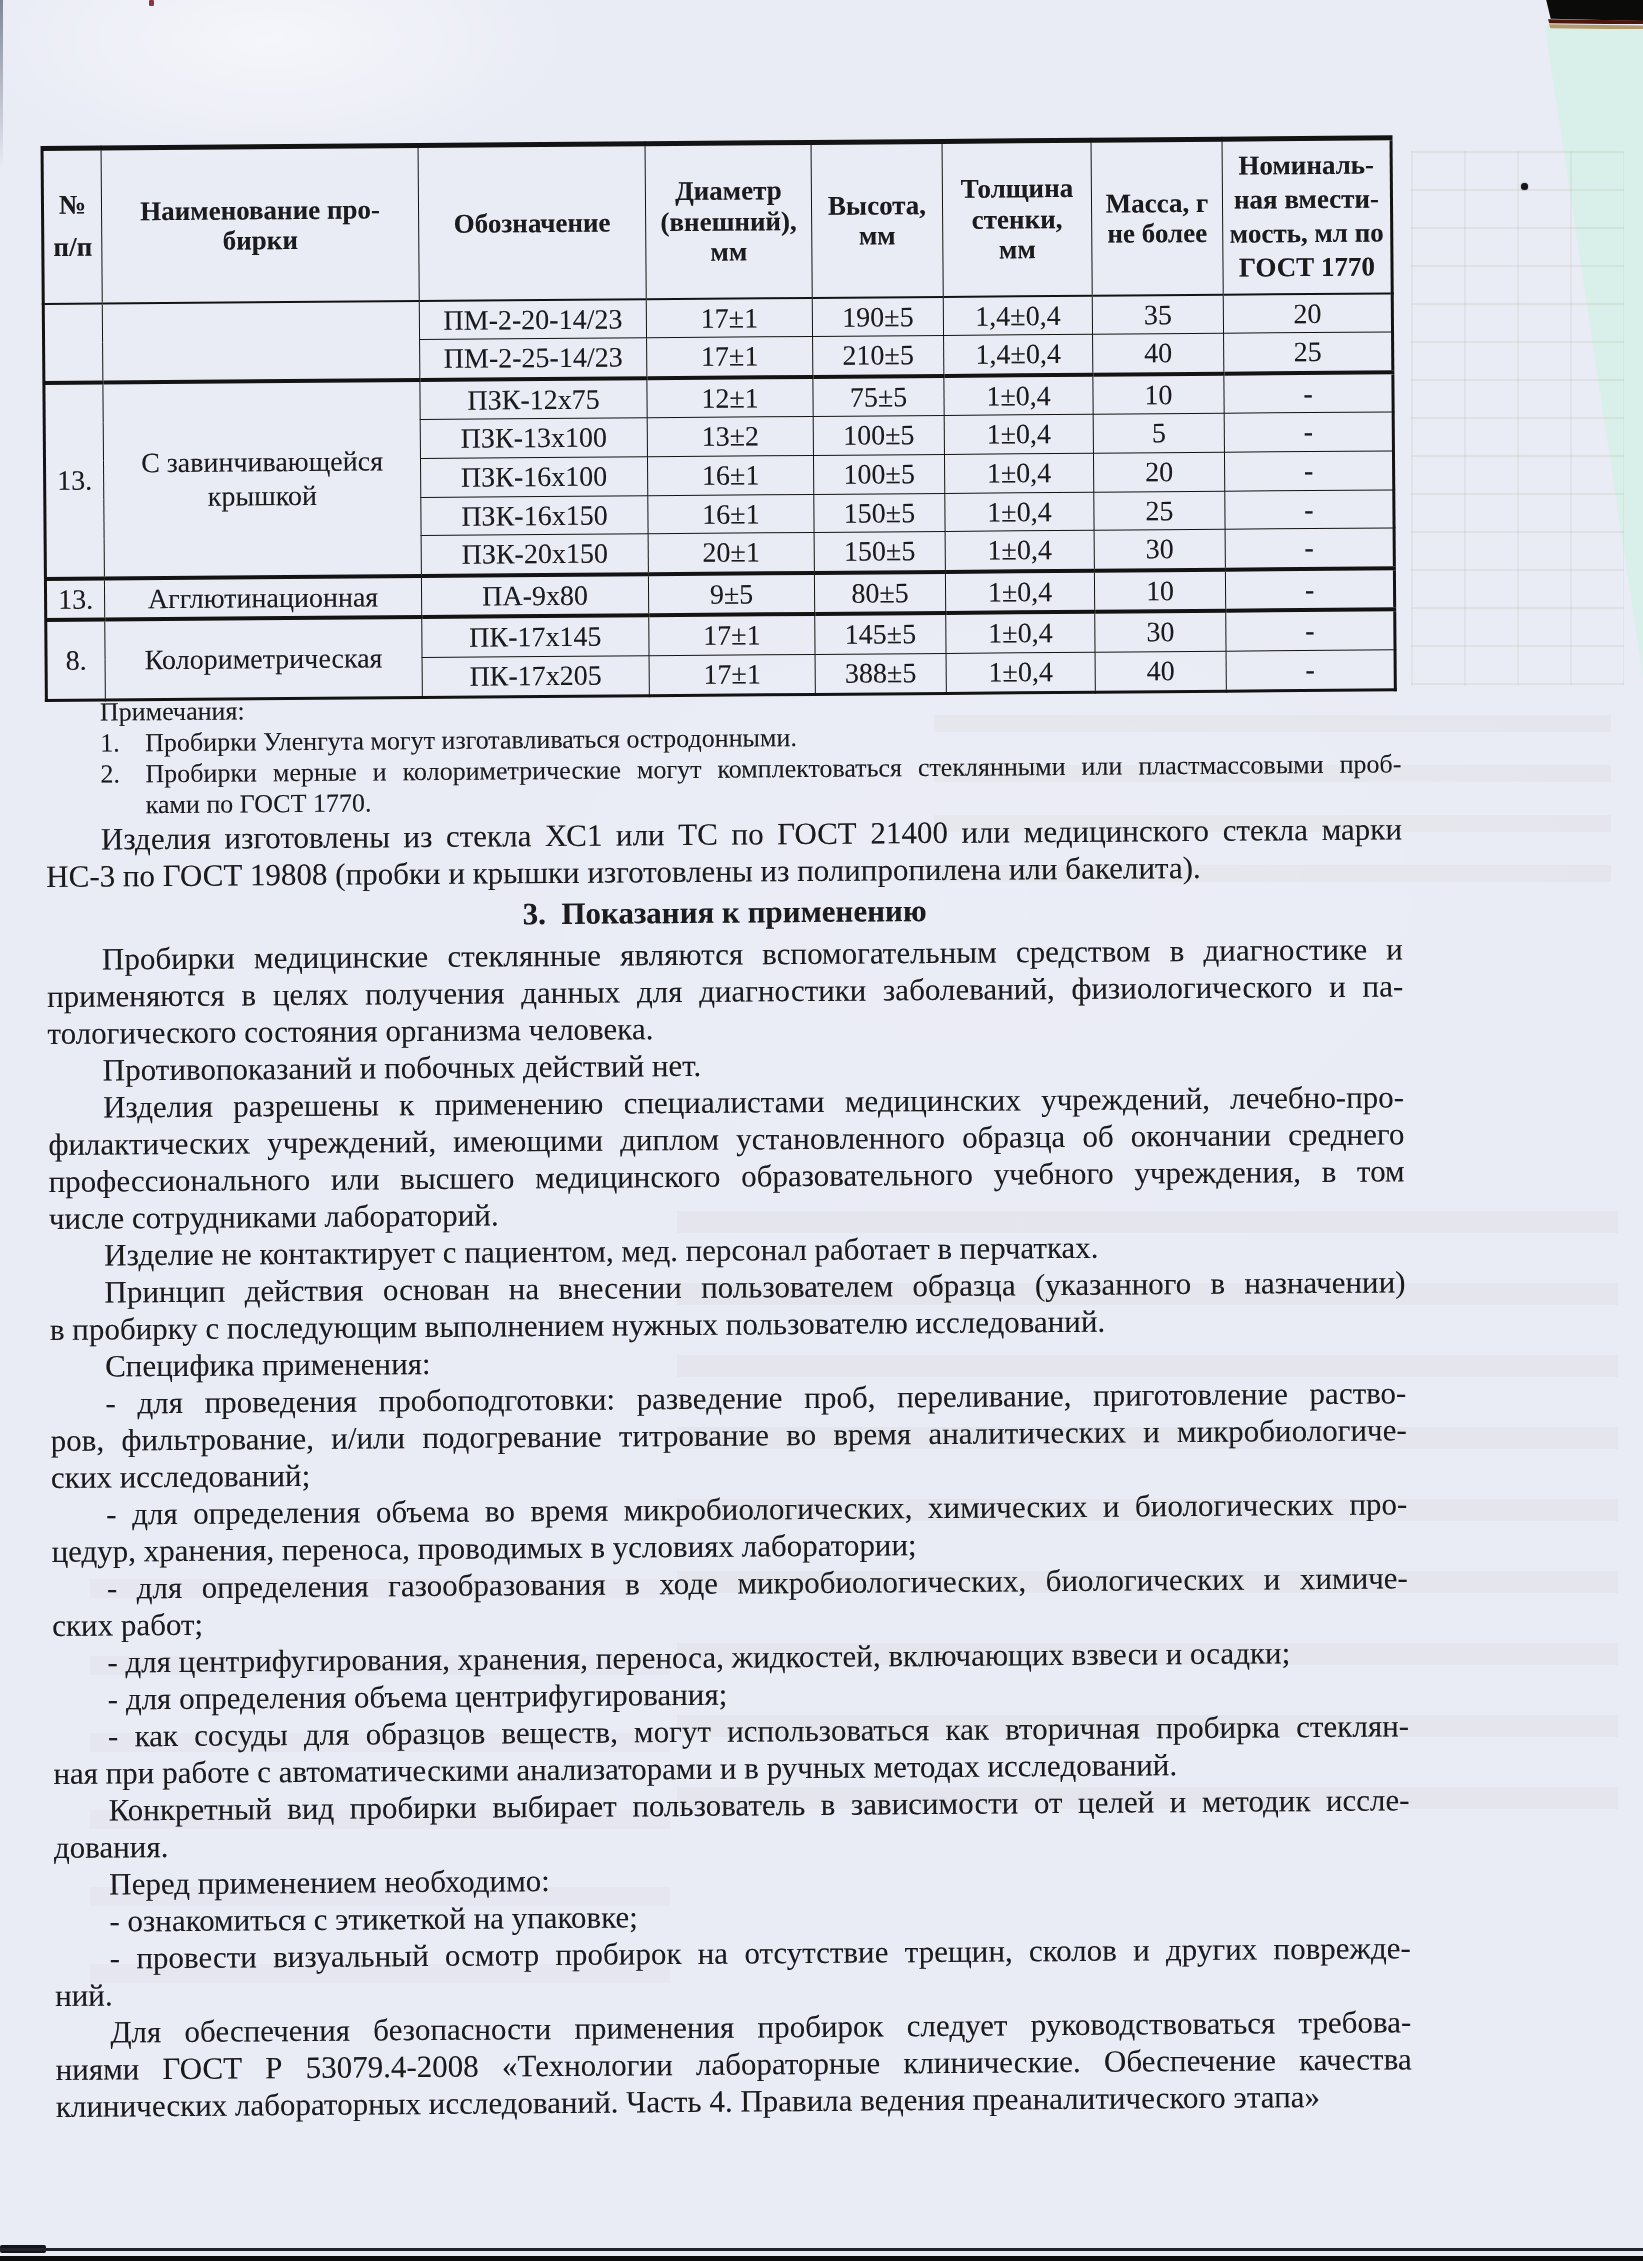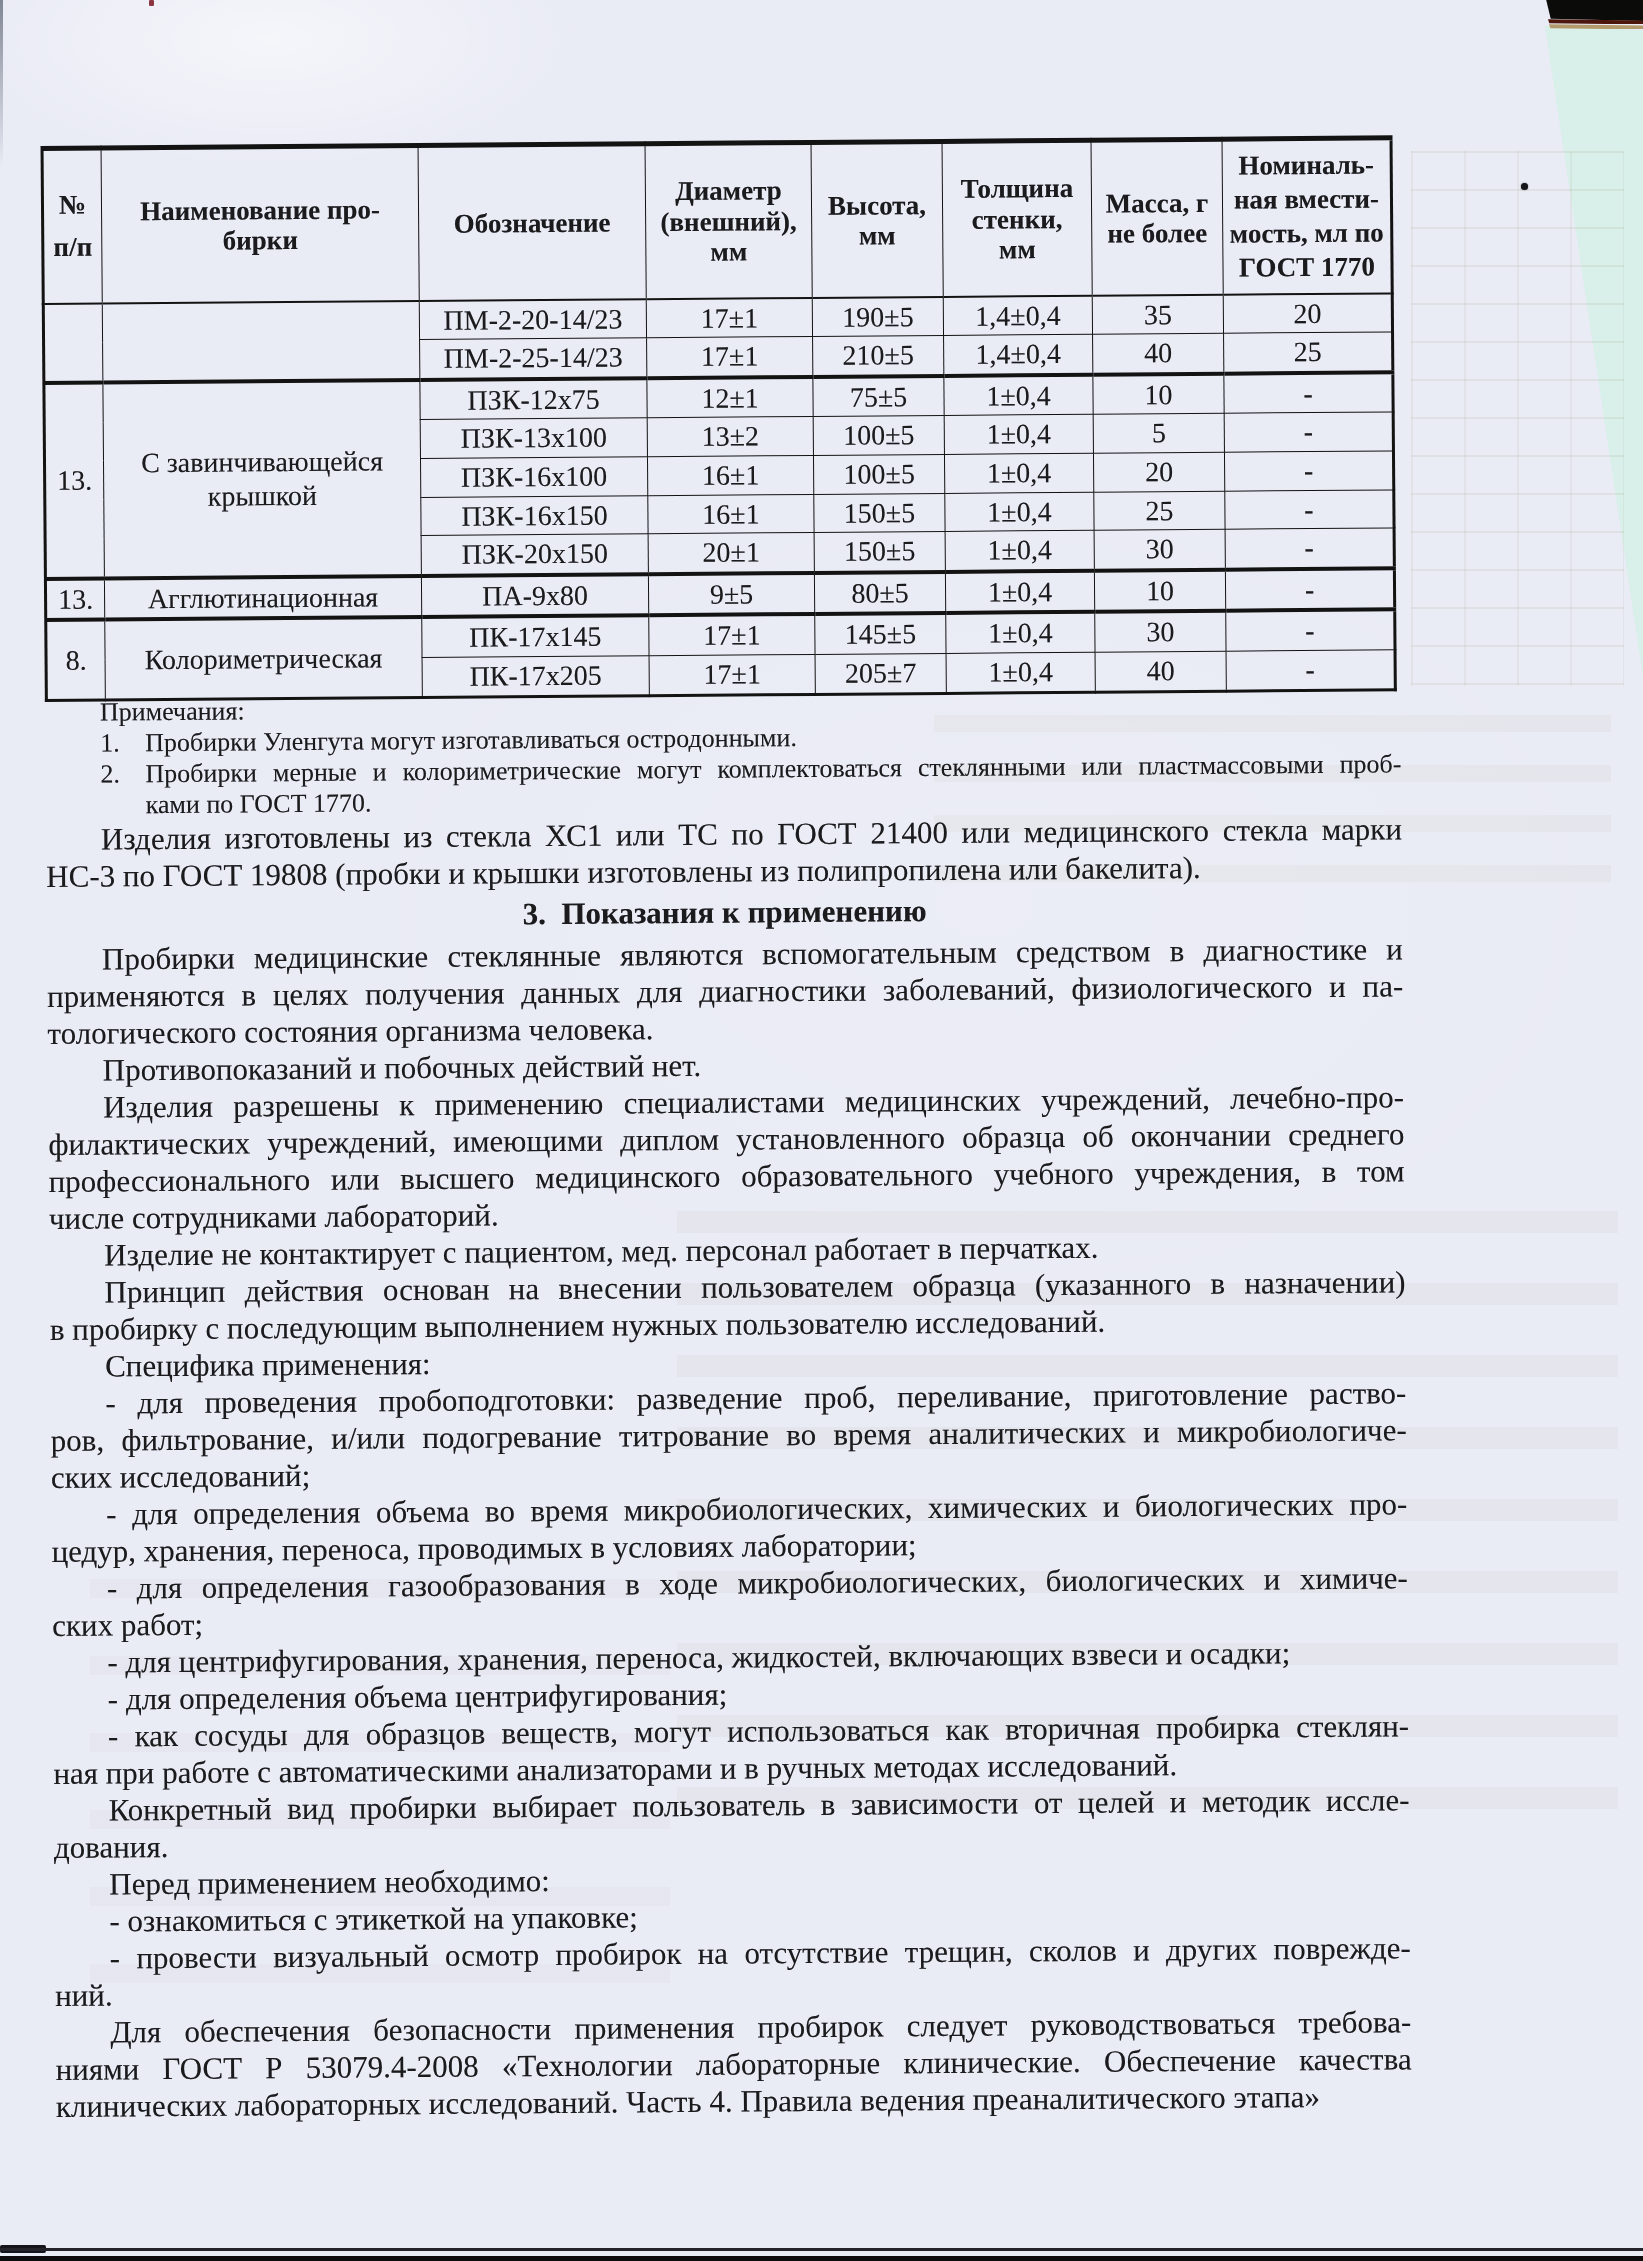--- a/index.html
+++ b/index.html
@@ -247,21 +247,21 @@
           <td>ПК-17х145</td>
           <td>17±1</td>
           <td>145±5</td>
           <td>1±0,4</td>
           <td>30</td>
           <td>-</td>
         </tr>
         <tr>
           <td>ПК-17х205</td>
           <td>17±1</td>
-          <td>205±7</td>
+          <td>388±5</td>
           <td>1±0,4</td>
           <td>40</td>
           <td>-</td>
         </tr>
       </tbody>
     </table>
 
     <div class="flow" id="textflow">
         <div class="block note-title">
           <div class="line first last">Примечания:</div>

